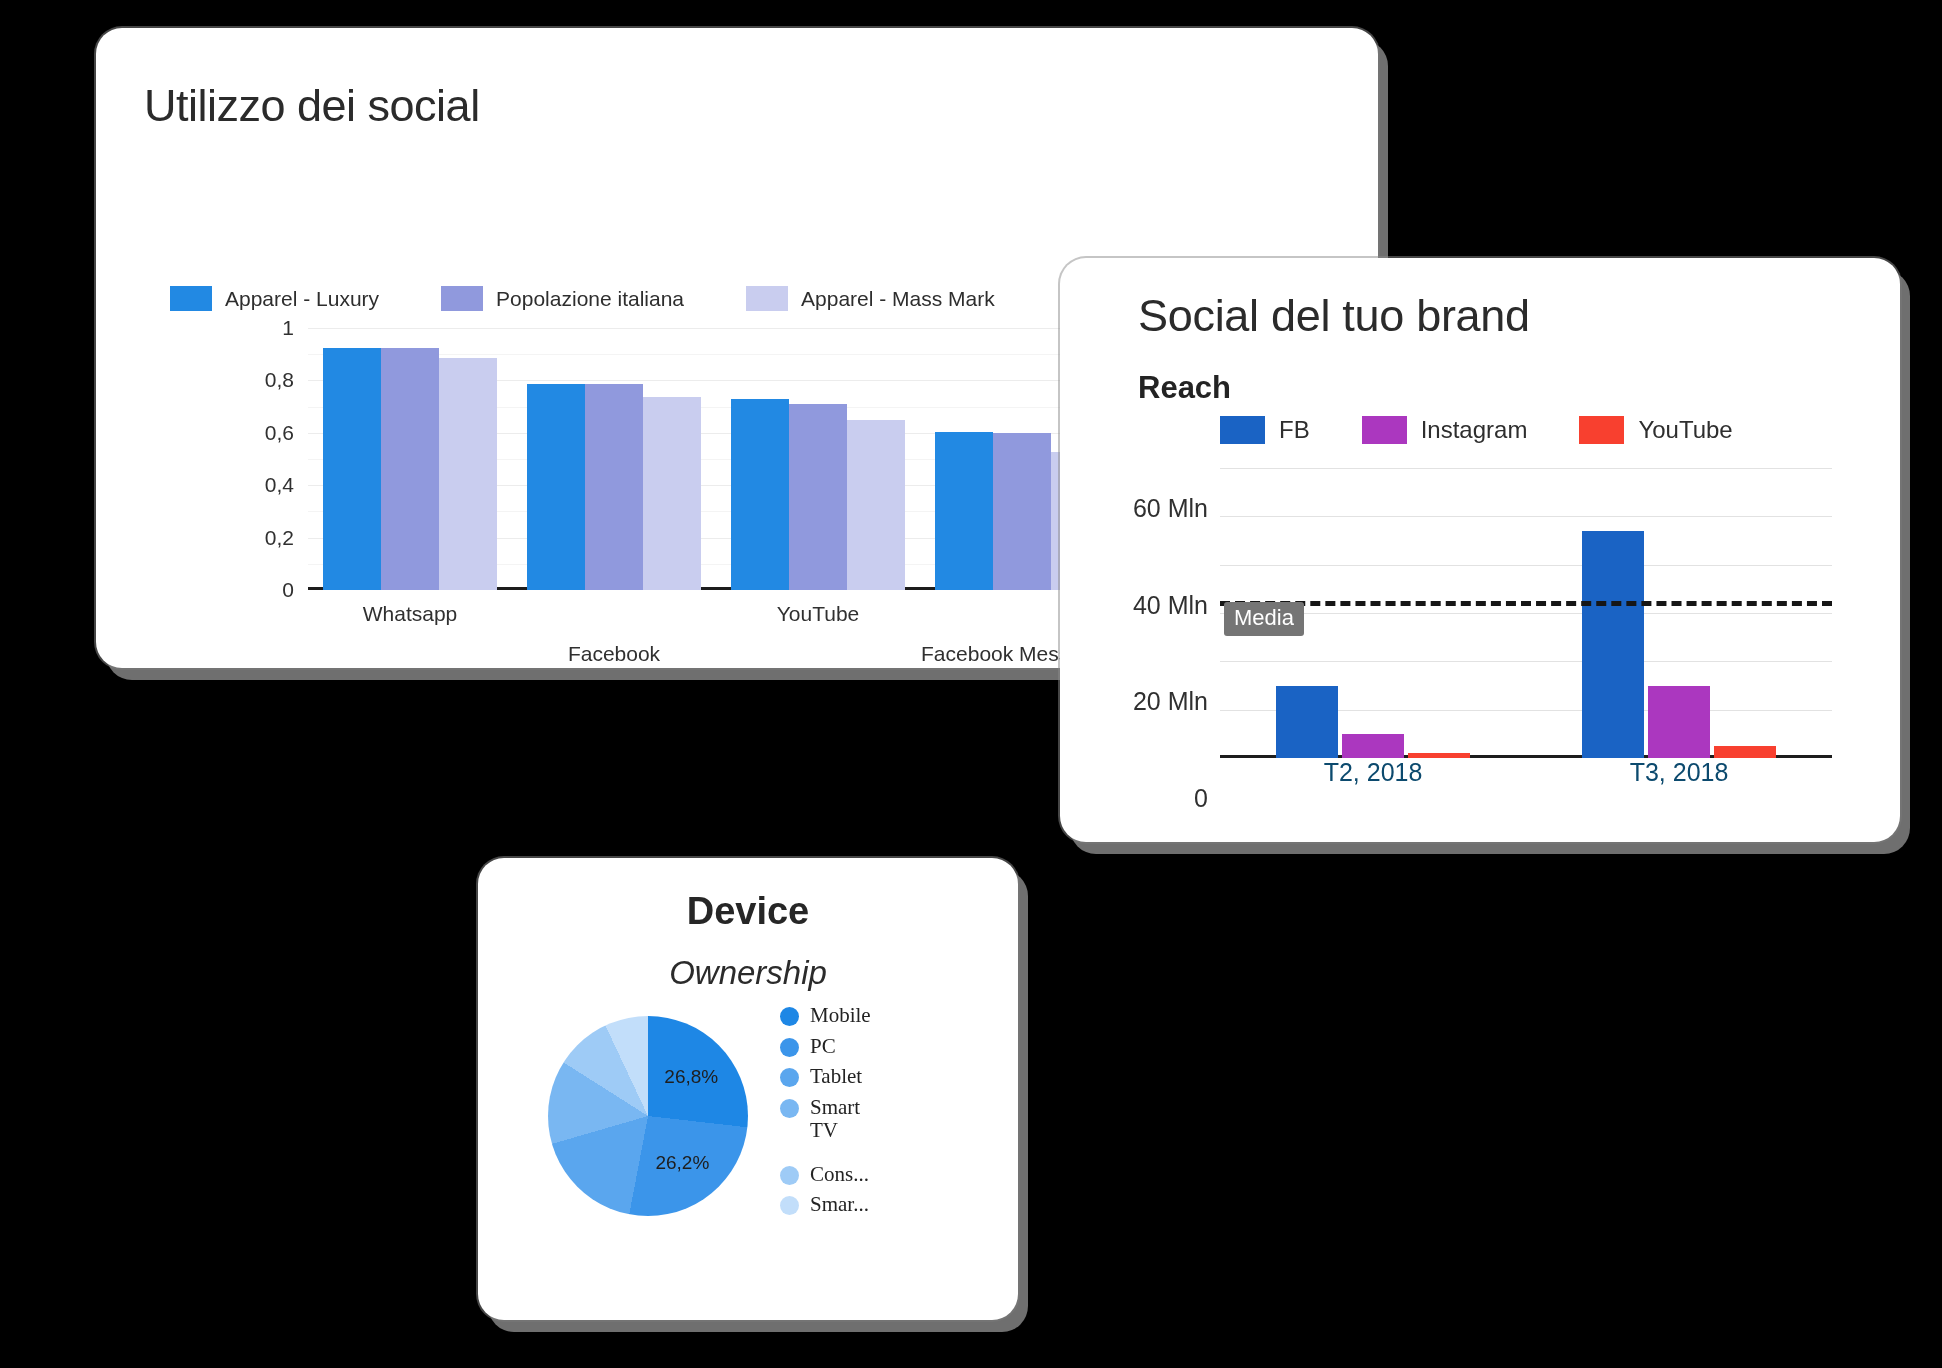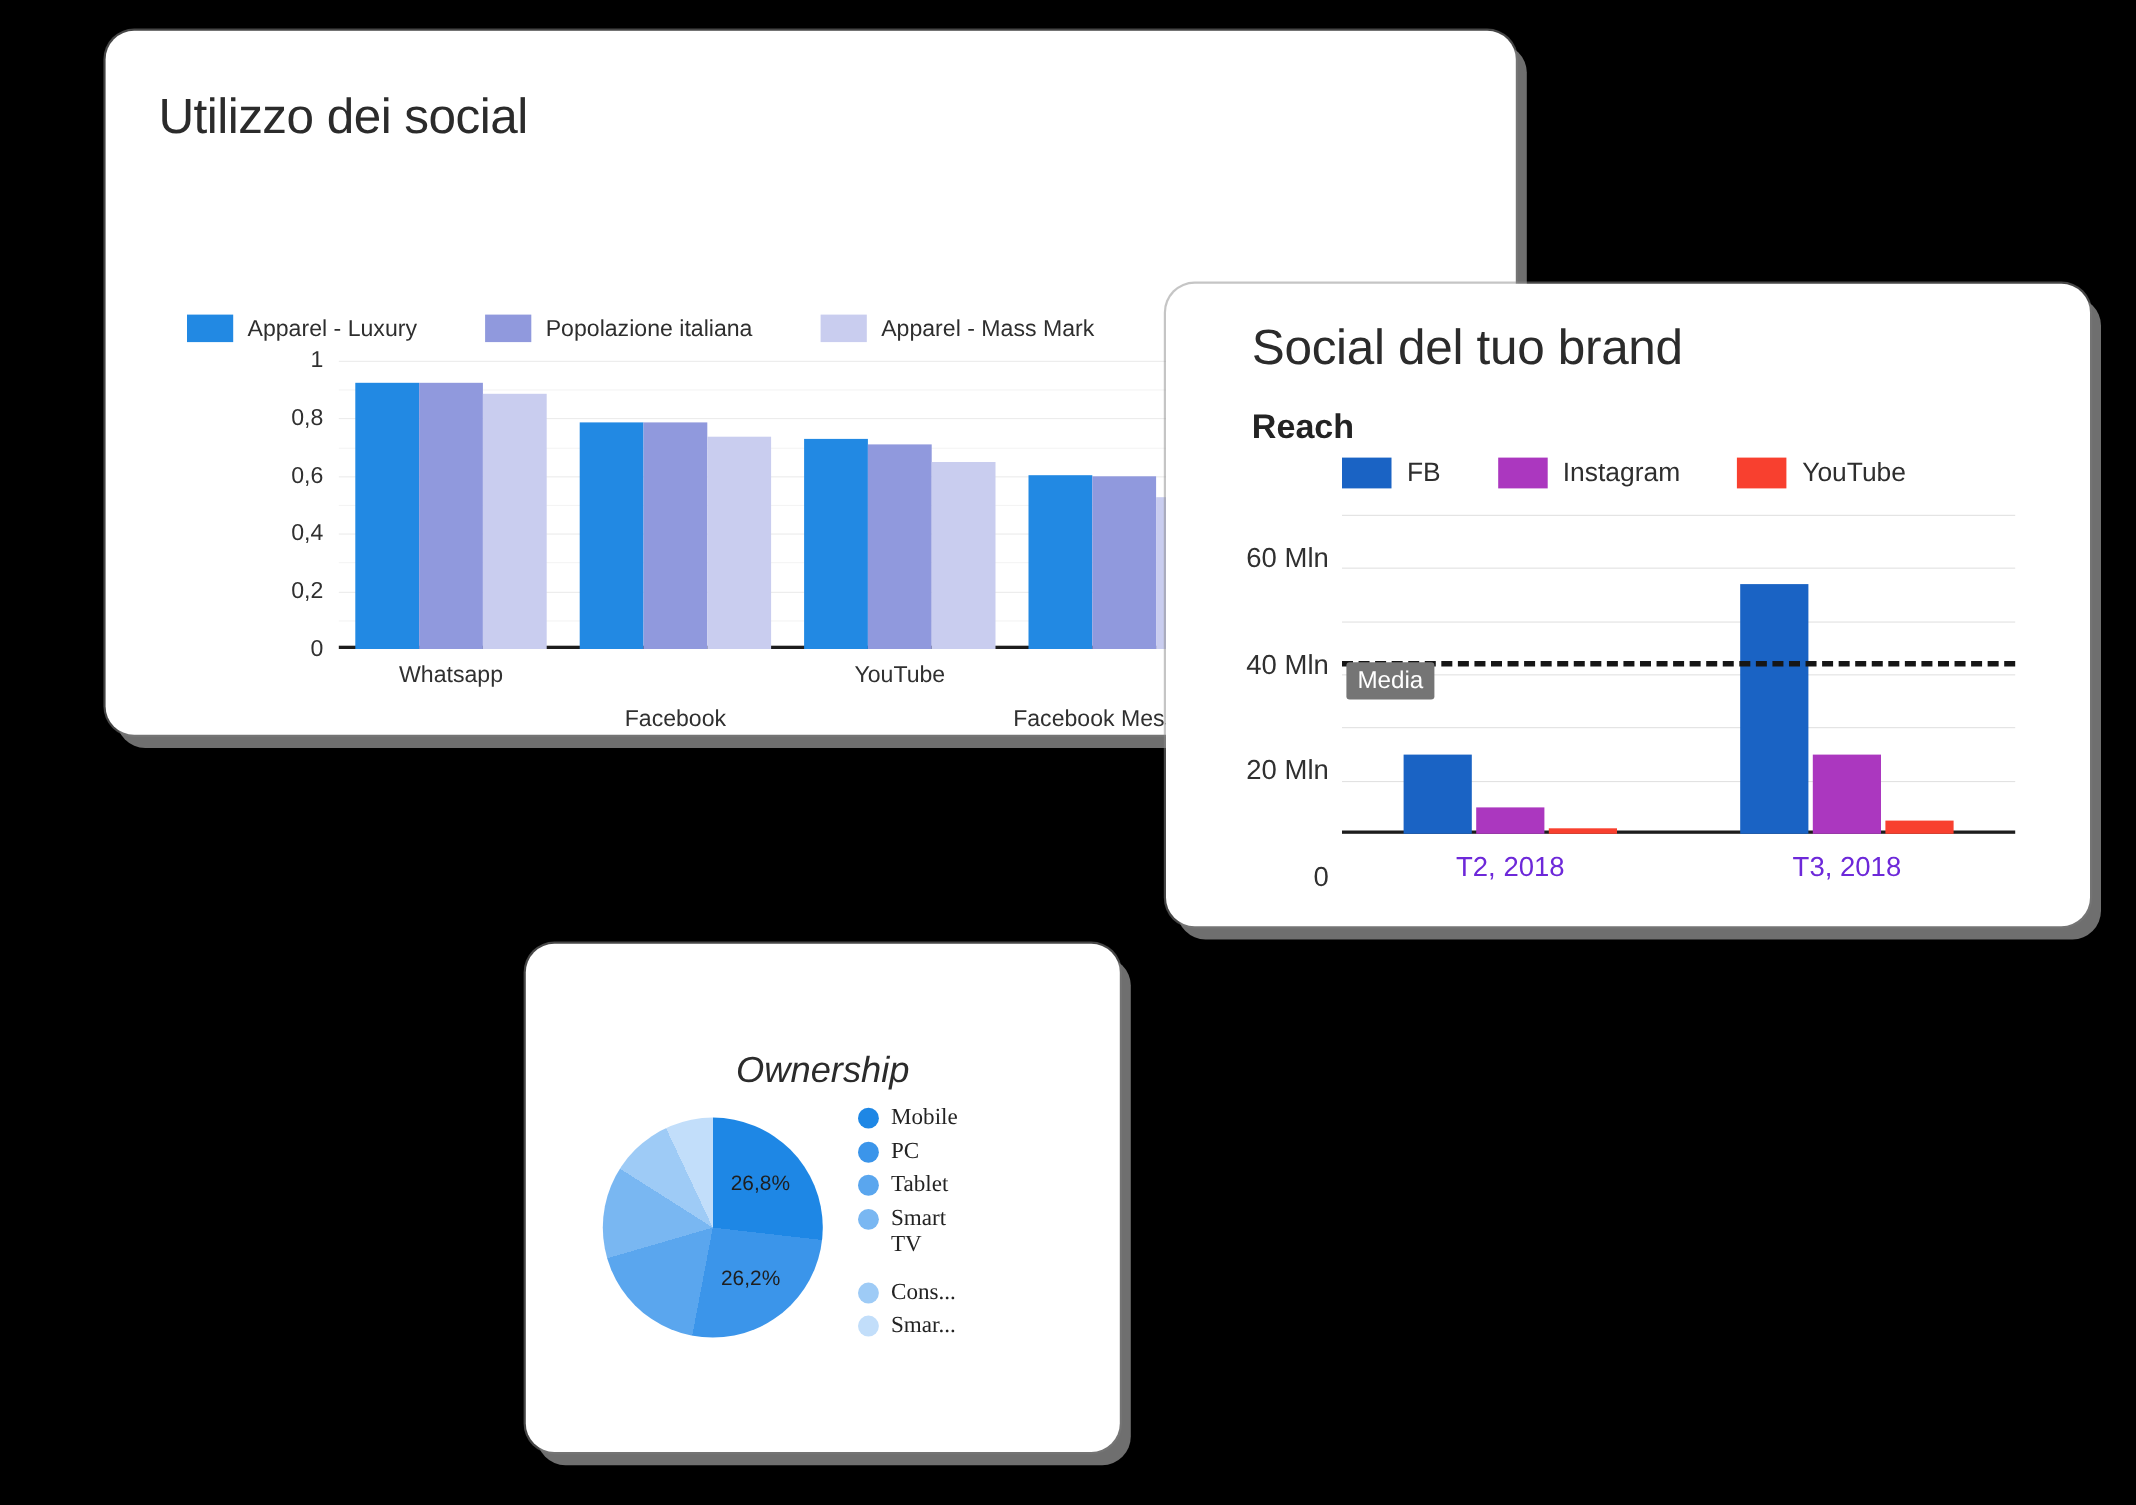--- a/index.html
+++ b/index.html
@@ -83,22 +83,22 @@
     position: absolute; left: 160px; top: 210px; width: 612px; height: 290px;
   }
   .plot2 .gridline { position: absolute; left: 0; right: 0; height: 1px; background: #e2e2e2; }
   .plot2 .axisline { position: absolute; left: 0; right: 0; bottom: 0; height: 3px; background: #1d1d1d; }
   .ylab2 { position: absolute; right: 100%; margin-right: 12px; transform: translateY(-50%);
            font-size: 25px; color: #303030; white-space: nowrap; margin-top: 40px; }
   .groups2 { position: absolute; inset: 0; display: flex; }
   .grp2 { flex: 1 1 0; position: relative; display: flex; align-items: flex-end;
           justify-content: center; }
   .grp2 .bar { width: 62px; margin: 0 2px; }
-  .xlab2 { position: absolute; top: 100%; margin-top: 16px; left: 50%;
-           transform: translateX(-50%); font-size: 25px; color: #6d28d9; white-space: nowrap; }
+  .xlab2 { position: absolute; top: 100%; left: 50%;
+           transform: translateX(-50%); font-size: 25px; color: #0c4a6e; white-space: nowrap; }
   .media-line {
     position: absolute; left: 0; right: 0; height: 0;
     border-top: 5px dashed #161616;
   }
   .media-tag {
     position: absolute; left: 4px; transform: translateY(-100%);
     background: #757575; color: #fff; font-size: 22px;
     padding: 3px 10px 5px; border-radius: 3px; white-space: nowrap; margin-top: 30px;
   }
 
@@ -242,20 +242,21 @@
             <div class="xlab2">T3, 2018</div>
           </div>
         </div>
         <div class="media-line" style="top: 132.917px; border-top-color: rgb(22, 22, 22);">
           <div class="media-tag">Media</div>
         </div>
       </div>
   </div>
 
   <div class="card" id="card-device">
+    <div class="card-title">Device</div>
     <div class="card-sub">Ownership</div>
 
     <div class="pie-wrap">
       <div class="pie" id="pie" style="background: conic-gradient(rgb(30, 135, 229) 0deg, rgb(30, 135, 229) 96.48deg, rgb(59, 149, 234) 96.48deg, rgb(59, 149, 234) 190.8deg, rgb(90, 166, 238) 190.8deg, rgb(90, 166, 238) 253.8deg, rgb(121, 183, 242) 253.8deg, rgb(121, 183, 242) 302.4deg, rgb(158, 203, 246) 302.4deg, rgb(158, 203, 246) 334.8deg, rgb(194, 222, 250) 334.8deg, rgb(194, 222, 250) 360deg);"></div>
       <div class="pie-lbl" id="pie-lbl-0" style="left: 143.265px; top: 61.3713px; transform: translate(-50%, -50%);">26,8%</div>
       <div class="pie-lbl" id="pie-lbl-1" style="left: 134.386px; top: 146.708px; transform: translate(-50%, -50%);">26,2%</div>
     </div>
 
     <div class="pie-legend" id="pie-legend">
         <div class="pl">

